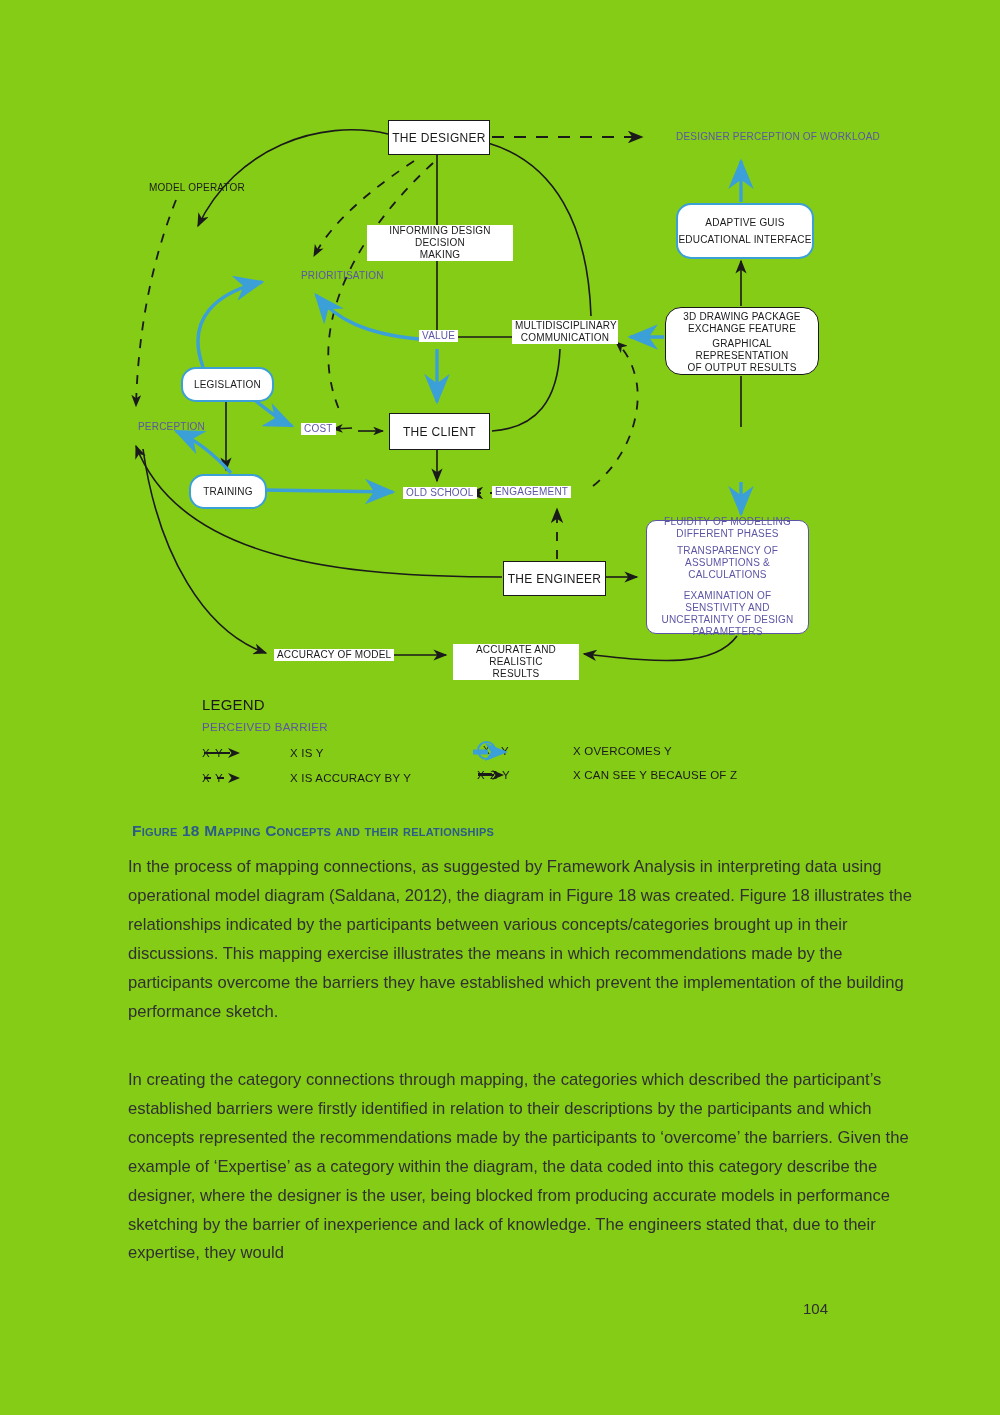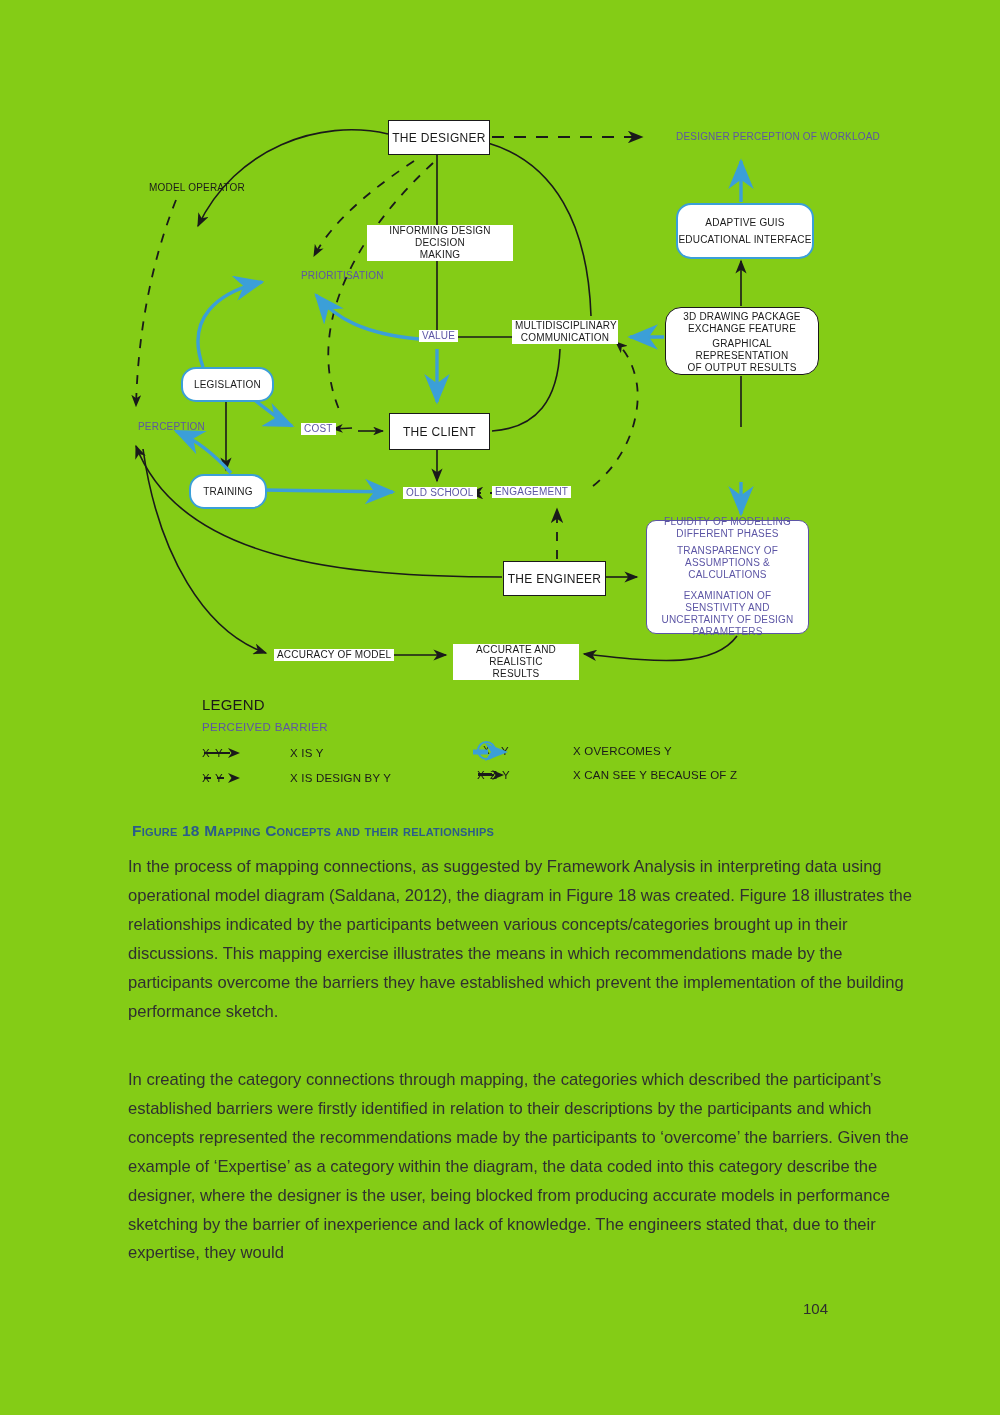--- a/index.html
+++ b/index.html
@@ -171,21 +171,21 @@
 
     <div class="legend-row" style="left:202px;top:772px;">
       <span class="legend-glyph lg-left">
         <span>X</span>
         <svg width="40" height="12">
           <line x1="2" y1="6" x2="26" y2="6" stroke="#1a1a1a" stroke-width="2" stroke-dasharray="7 6"></line>
           <path d="M26,1 L38,6 L26,11 L29.5,6 Z" fill="#1a1a1a"></path>
         </svg>
         <span>Y</span>
       </span>
-      <span>X IS DESIGN BY Y</span>
+      <span>X IS ACCURACY BY Y</span>
     </div>
 
     <div class="legend-row" style="left:477px;top:741px;">
       <span class="legend-glyph lg-right">
         <span class="xcircle">X</span>
         <svg width="38" height="22" style="margin-left:-4px;">
           <line x1="0" y1="11" x2="15" y2="11" stroke="#3B9FD8" stroke-width="5"></line>
           <path d="M12,2 L35,11 L12,20 L18,11 Z" fill="#3B9FD8"></path>
         </svg>
         <span>Y</span>

